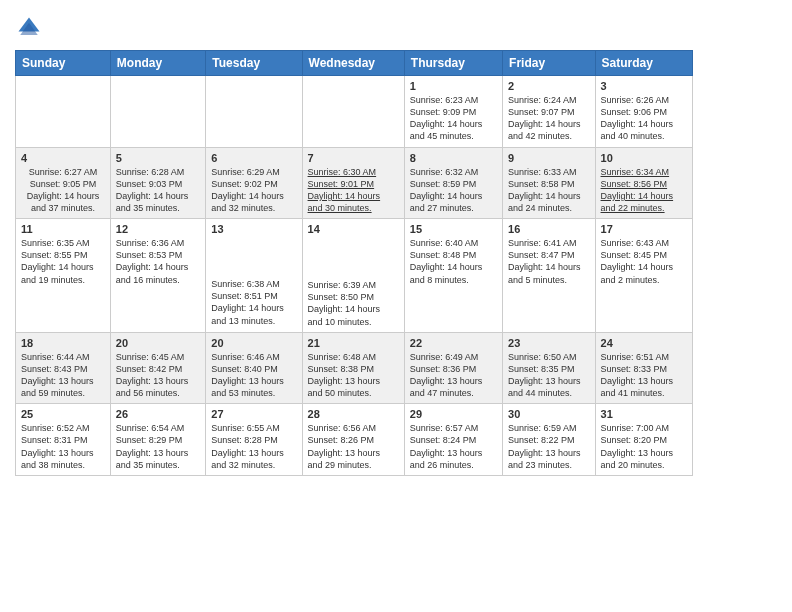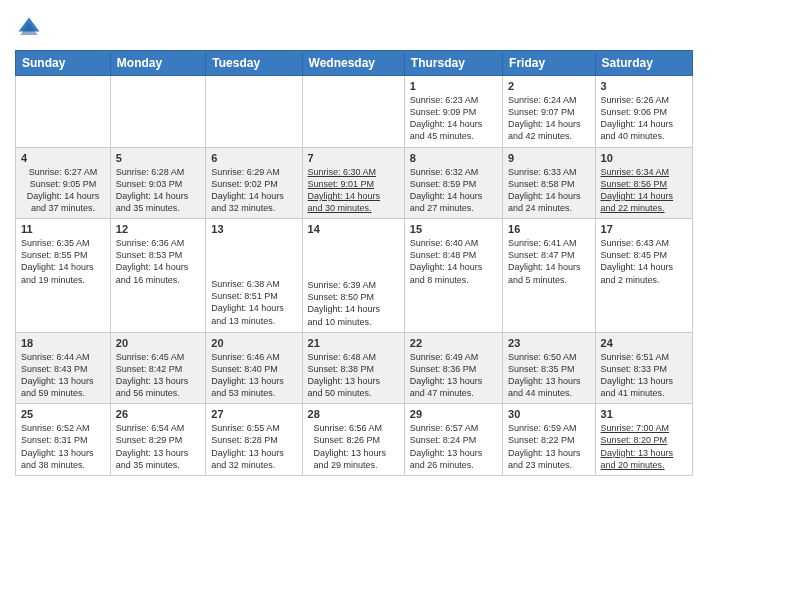--- a/index.html
+++ b/index.html
@@ -343,42 +343,42 @@
           </td>
           <td>
             <span class="day-num">27</span>
             <div class="day-info" style="white-space: pre-line;">Sunrise: 6:55 AM
 Sunset: 8:28 PM
 Daylight: 13 hours
 and 32 minutes.</div>
           </td>
           <td>
             <span class="day-num">28</span>
-            <div class="day-info" style="white-space: pre-line; margin-left: 6px;">Sunrise: 6:56 AM
+            <div class="day-info" style="white-space: pre-line;">Sunrise: 6:56 AM
 Sunset: 8:26 PM
 Daylight: 13 hours
 and 29 minutes.</div>
           </td>
           <td>
             <span class="day-num">29</span>
             <div class="day-info" style="white-space: pre-line;">Sunrise: 6:57 AM
 Sunset: 8:24 PM
 Daylight: 13 hours
 and 26 minutes.</div>
           </td>
           <td>
             <span class="day-num">30</span>
             <div class="day-info" style="white-space: pre-line;">Sunrise: 6:59 AM
 Sunset: 8:22 PM
 Daylight: 13 hours
 and 23 minutes.</div>
           </td>
           <td>
             <span class="day-num">31</span>
-            <div class="day-info" style="white-space: pre-line; text-decoration: underline;">Sunrise: 7:00 AM
+            <div class="day-info" style="white-space: pre-line;">Sunrise: 7:00 AM
 Sunset: 8:20 PM
 Daylight: 13 hours
 and 20 minutes.</div>
           </td>
         </tr>
       </tbody>
   </table>
 </div>
 
 </body></html>

